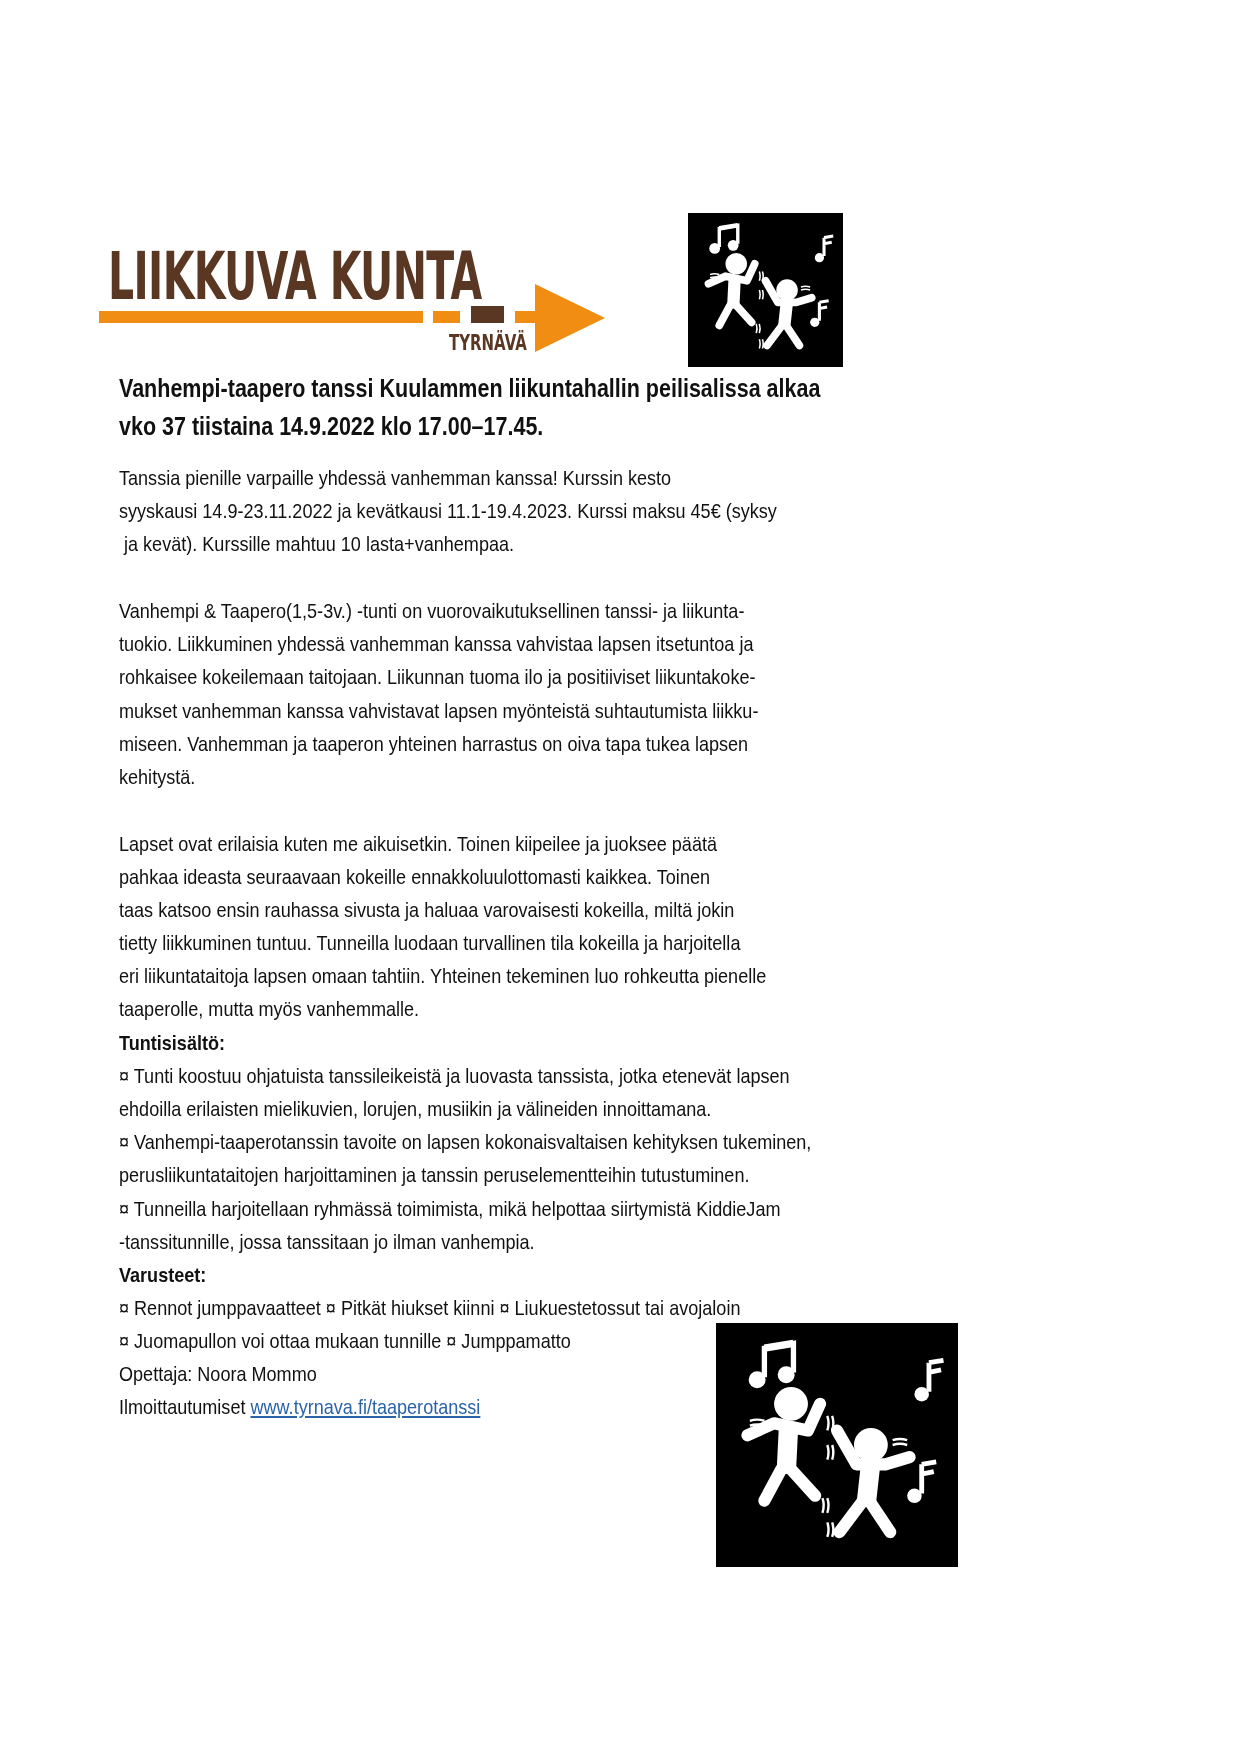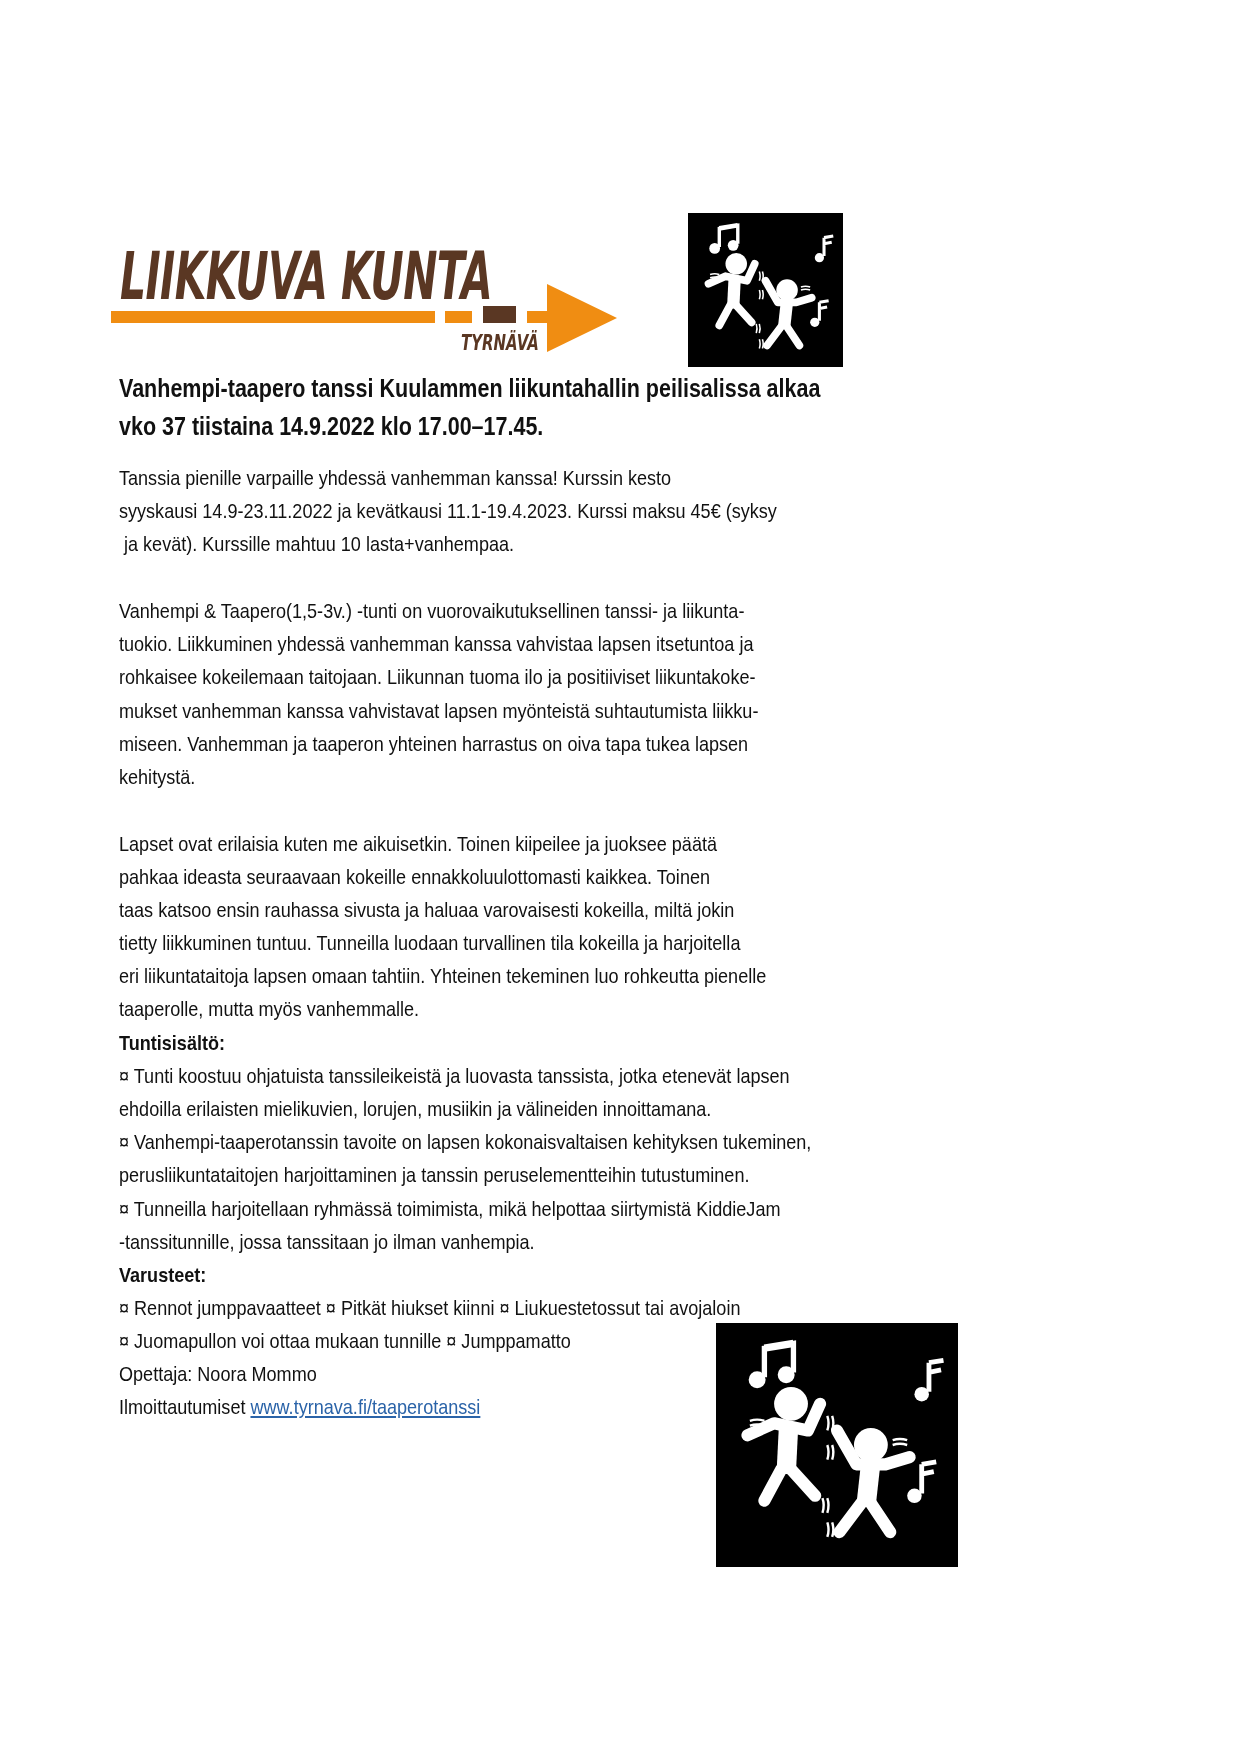--- a/index.html
+++ b/index.html
@@ -1,18 +1,18 @@
 <!DOCTYPE html>
 <html><head>
 <meta charset="utf-8">
 <style>
   html, body { margin: 0; padding: 0; background: #ffffff; }
   body { width: 1241px; height: 1755px; position: relative; overflow: hidden; font-family: "Liberation Sans", sans-serif; color: #111111; }
   .abs { position: absolute; }
-  .logo { left: 108px; top: 240px; width: 515px; height: 120px; font-style: italic; }
+  .logo { left: 96px; top: 240px; width: 515px; height: 120px; }
   .logo-text { position: absolute; left: 12px; top: 4px; font-family: "DejaVu Sans", sans-serif; font-weight: bold; font-size: 66px; color: #5a3723; letter-spacing: -1px; line-height: 66px; white-space: nowrap; transform: scaleX(0.62); transform-origin: left top; }
   .logo-sub { position: absolute; left: 353px; top: 92px; font-family: "DejaVu Sans", sans-serif; font-weight: bold; font-size: 22px; color: #5a3723; line-height: 22px; white-space: nowrap; transform: scaleX(0.68); transform-origin: left top; }
   .bar { position: absolute; background: #f08d12; height: 12px; }
   .bar.brown { background: #5a3723; }
   .arrow { position: absolute; left: 439px; top: 44px; width: 0; height: 0; border-top: 34px solid transparent; border-bottom: 34px solid transparent; border-left: 70px solid #f08d12; }
 
   .dance-icon { background: #000000; }
   .dance-icon svg { width: 100%; height: 100%; display: block; }
   .icon-top { left: 688px; top: 213px; width: 155px; height: 154px; }
   .icon-bottom { left: 716px; top: 1323px; width: 242px; height: 244px; }

